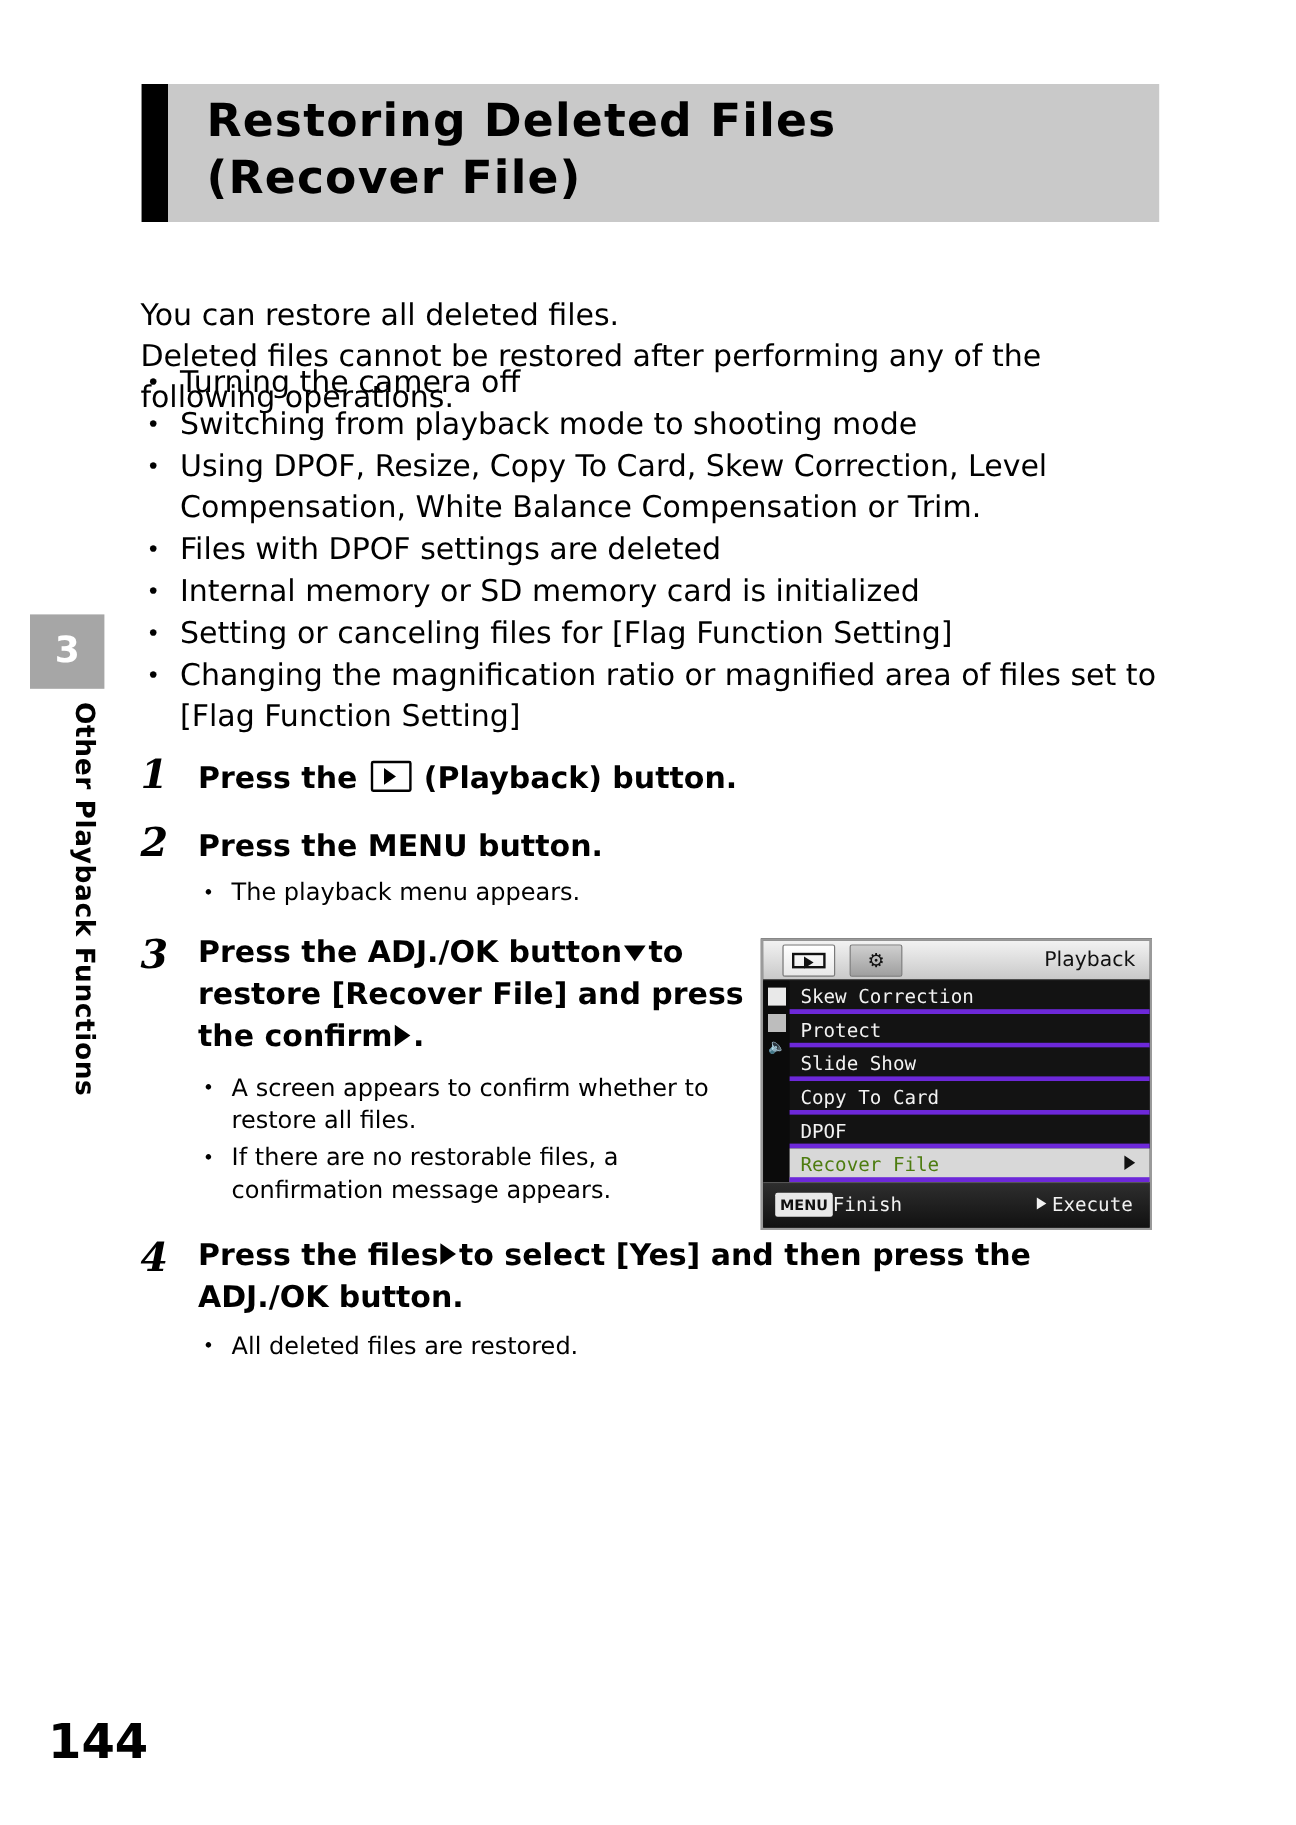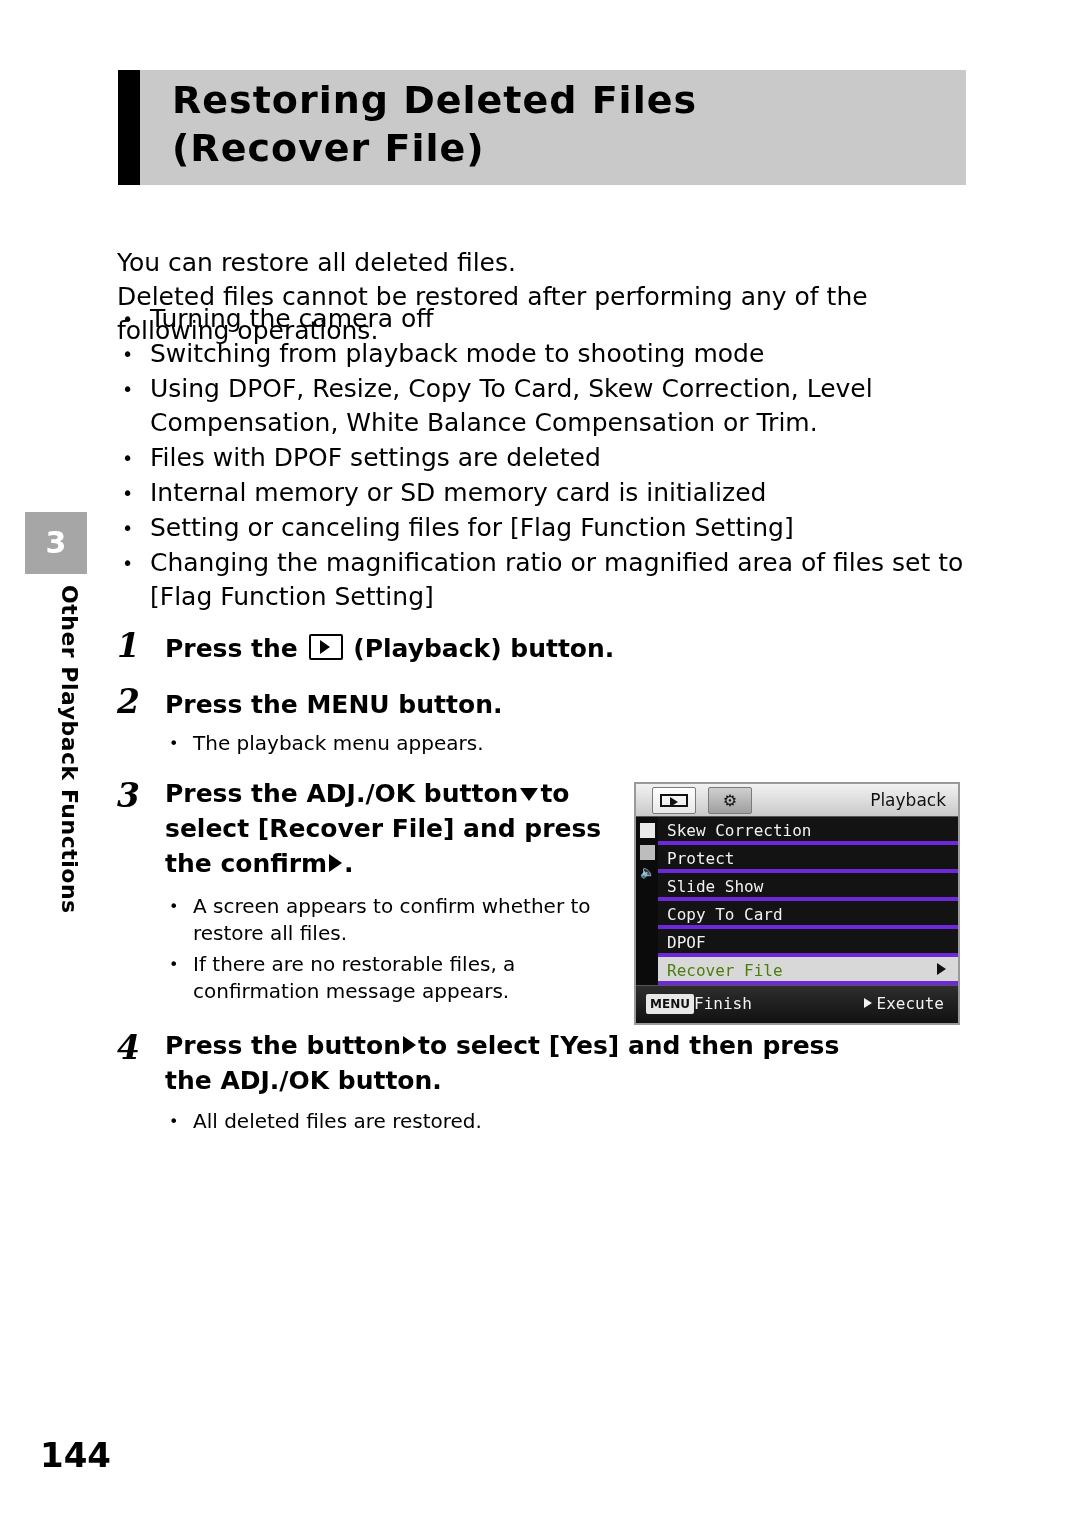--- a/index.html
+++ b/index.html
@@ -349,21 +349,21 @@
     border-left: 8px solid #f2f2f2;
     margin-right: 5px;
     vertical-align: 1px;
   }
 
   
   .page-number {
     position: absolute;
     left: 40px;
     bottom: 46px;
-    font-size: 34px;
+    font-size: 40px;
     font-weight: bold;
     text-align: center;
   }
 </style>
 </head>
 <body>
 
 <div class="header-band"></div>
 <div class="header-bar"></div>
 <div class="header-title">
@@ -398,21 +398,21 @@
   <span>(Playback) button.</span>
 </div>
 
 <div class="step-num" style="left:117px; top:682px;">2</div>
 <div class="step-text" style="left:165px; top:687px; width:600px;">Press the MENU button.</div>
 <div class="sub-bullet" style="left:165px; top:730px; width:520px;">The playback menu appears.</div>
 
 <div class="step-num" style="left:117px; top:776px;">3</div>
 <div class="step-text" style="left:165px; top:776px; width:465px;">
   <span>Press the ADJ./OK button</span><span class="tri-down"></span><span>to</span>
-  <span>select [Recover File] and press</span>
+  <span>restore [Recover File] and press</span>
   <span>the confirm</span><span class="tri-right"></span><span>.</span>
 </div>
 <div class="sub-bullet" style="left:165px; top:893px; width:450px;">A screen appears to confirm whether to restore all files.</div>
 <div class="sub-bullet" style="left:165px; top:951px; width:450px;">If there are no restorable files, a confirmation message appears.</div>
 
 <div class="lcd">
   <div class="lcd-top">
     <div class="lcd-tab lcd-tab1 active"></div>
     <div class="lcd-tab lcd-tab2">
       <span class="lcd-wrench">⚙</span>
@@ -450,18 +450,18 @@
 
   <div class="lcd-bottom">
     <span class="menu-chip">MENU</span>
     <span class="lcd-finish">Finish</span>
     <span class="lcd-exec"><span class="ar"></span><span>Execute</span></span>
   </div>
 </div>
 
 <div class="step-num" style="left:117px; top:1028px;">4</div>
 <div class="step-text" style="left:165px; top:1028px; width:700px;">
-  <span>Press the button</span><span class="tri-right"></span><span>to select</span>
+  <span>Press the files</span><span class="tri-right"></span><span>to select</span>
   <span>[Yes] and then press the ADJ./OK button.</span>
 </div>
 <div class="sub-bullet" style="left:165px; top:1108px; width:520px;">All deleted files are restored.</div>
 
 <div class="page-number">144</div>
 
 </body></html>

